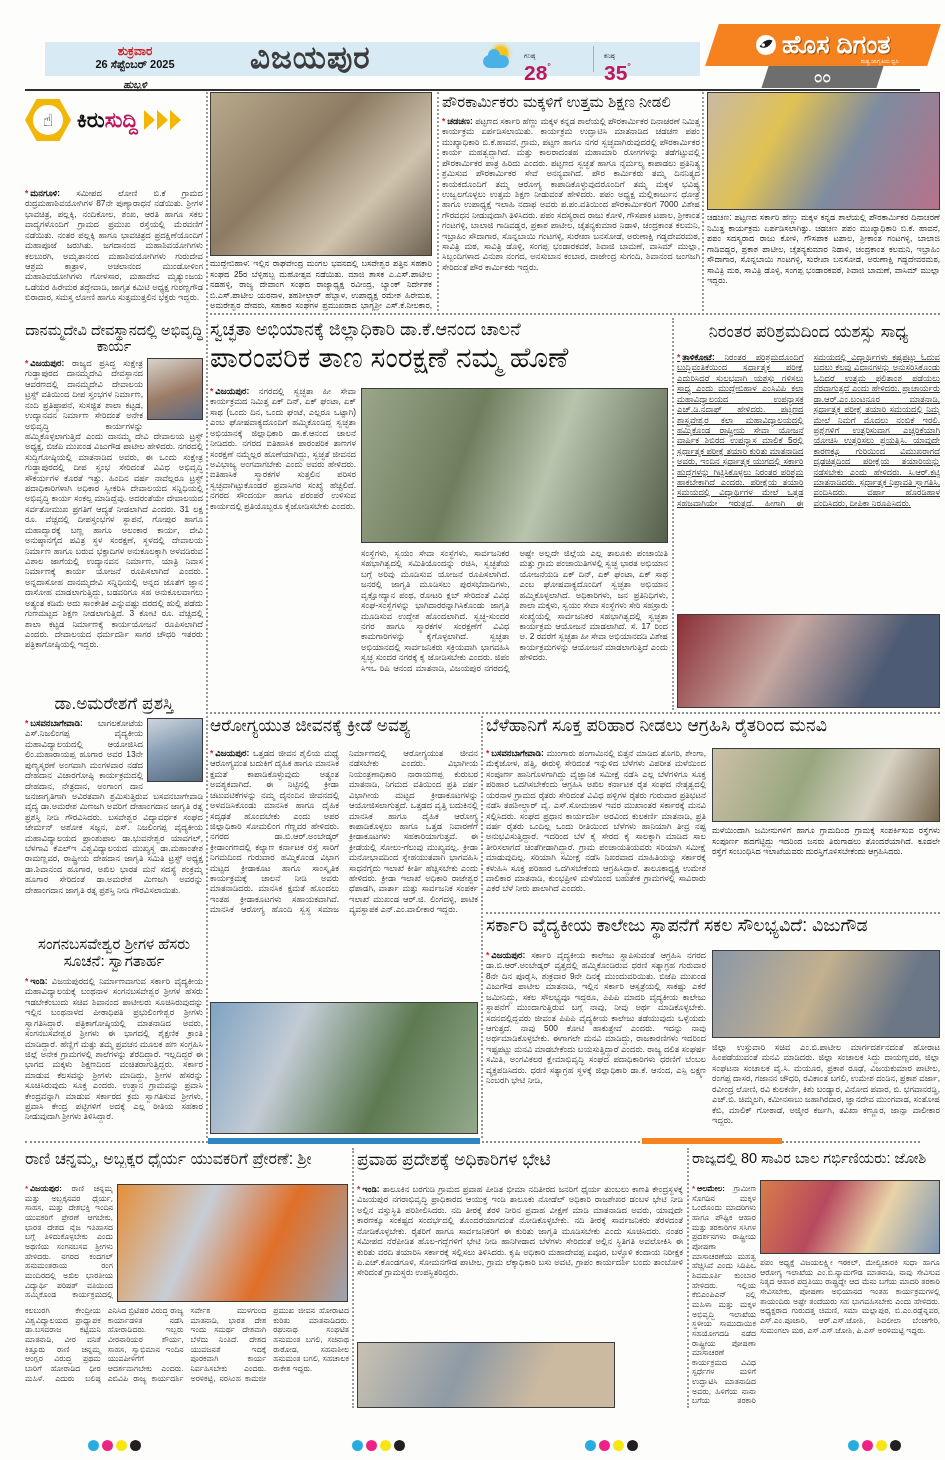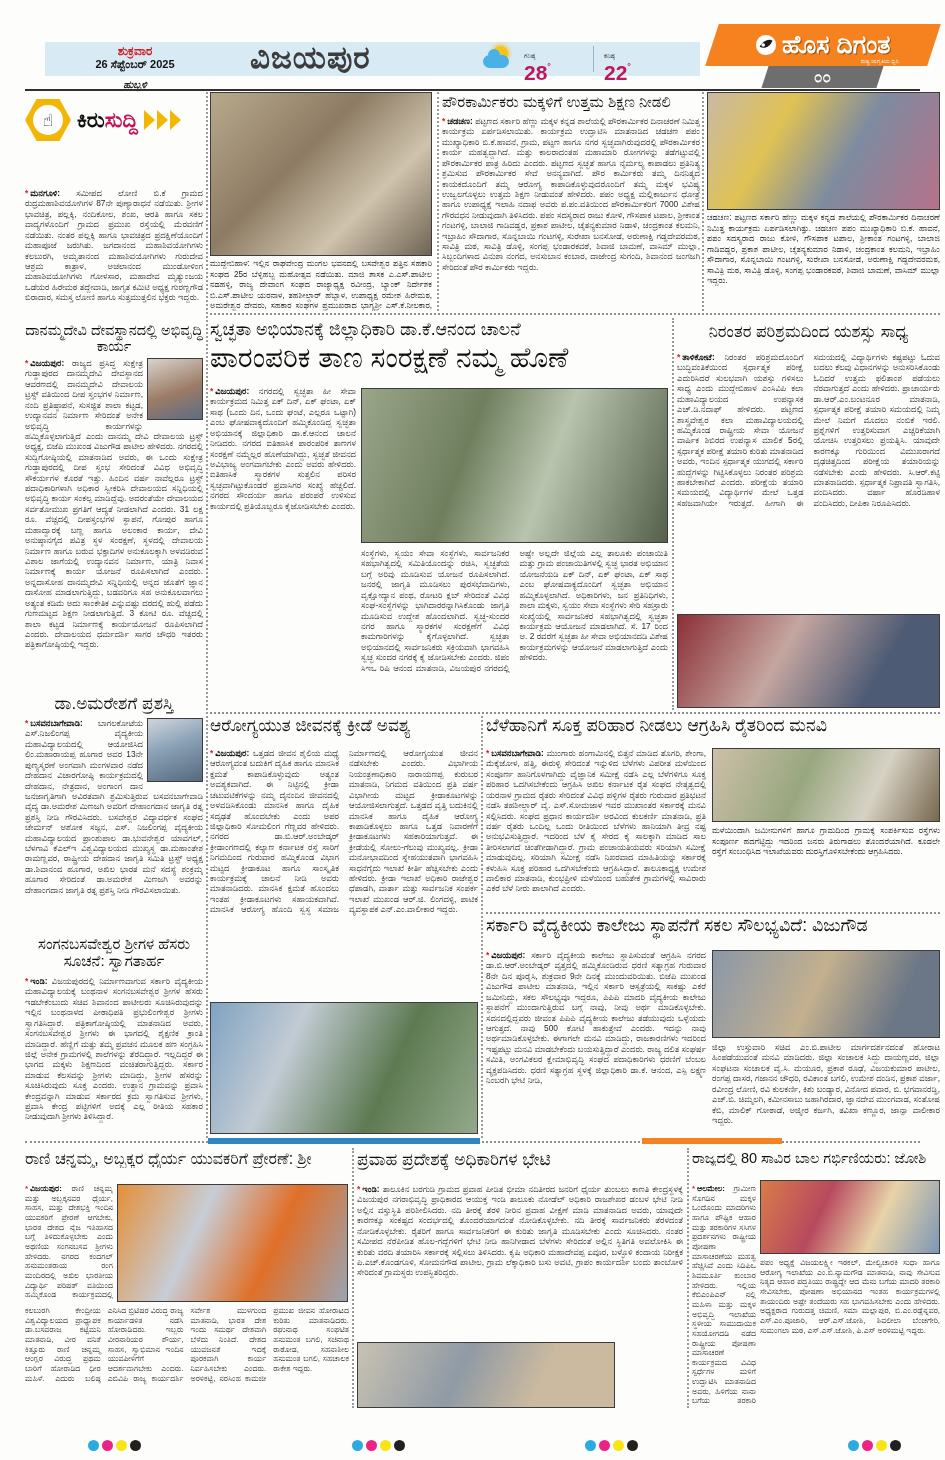--- a/index.html
+++ b/index.html
@@ -69,21 +69,21 @@
     <span class="sun"></span>
     <span class="cloud"></span>
   </div>
   <div class="abs" style="left:524px;top:44px;">
     <span class="wlabel">ಗರಿಷ್ಠ</span>
     <div><span class="wval">28</span><span class="wval wdeg">°</span></div>
   </div>
   <div class="abs wdiv" style="left:593px;top:46px;"></div>
   <div class="abs" style="left:604px;top:44px;">
     <span class="wlabel">ಕನಿಷ್ಠ</span>
-    <div><span class="wval">22</span><span class="wval wdeg">°</span></div>
+    <div><span class="wval">35</span><span class="wval wdeg">°</span></div>
   </div>
 
   <div class="abs logo-gray-back" style="left:875px;top:26px;width:55px;height:38px;"></div>
   <div class="abs logo-orange" style="left:712px;top:24px;width:222px;height:42px;">
     <div class="logo-inner">
       <span style="display:inline-block;width:22px;height:22px;">
         <svg viewBox="0 0 24 24" width="22" height="22">
             <circle cx="12" cy="12" r="11" fill="#fff"></circle>
             <path d="M5 14c4-7 10-9 14-7-2 6-8 10-14 7z" fill="#1a1a1a"></path>
             <circle cx="9" cy="12" r="2" fill="#fff"></circle>
@@ -160,21 +160,21 @@
   <div class="abs body-text" style="left:210px;top:386px;width:146px;height:324px;">
     <span class="star">*</span><span class="dl">ವಿಜಯಪುರ:</span>
     <span>ನಗರದಲ್ಲಿ ಸ್ವಚ್ಛತಾ ಹೀ ಸೇವಾ ಕಾರ್ಯಕ್ರಮದ ನಿಮಿತ್ತ ಏಕ್ ದಿನ್, ಏಕ್ ಘಂಟಾ, ಏಕ್ ಸಾಥ (ಒಂದು ದಿನ, ಒಂದು ಘಂಟೆ, ಎಲ್ಲರೂ ಒಟ್ಟಾಗಿ) ಎಂಬ ಘೋಷವಾಕ್ಯದೊಂದಿಗೆ ಹಮ್ಮಿಕೊಂಡಿದ್ದ ಸ್ವಚ್ಛತಾ ಅಭಿಯಾನಕ್ಕೆ ಜಿಲ್ಲಾಧಿಕಾರಿ ಡಾ.ಕೆ.ಆನಂದ ಚಾಲನೆ ನೀಡಿದರು. ನಗರದ ಐತಿಹಾಸಿಕ ಪಾರಂಪರಿಕ ತಾಣಗಳ ಸಂರಕ್ಷಣೆ ನಮ್ಮೆಲ್ಲರ ಹೊಣೆಯಾಗಿದ್ದು, ಸ್ವಚ್ಛತೆ ಜೀವನದ ಅವಿಭಾಜ್ಯ ಅಂಗವಾಗಬೇಕು ಎಂದು ಅವರು ಹೇಳಿದರು. ಐತಿಹಾಸಿಕ ಸ್ಮಾರಕಗಳ ಸುತ್ತಲಿನ ಪರಿಸರ ಸ್ವಚ್ಛವಾಗಿಟ್ಟುಕೊಂಡರೆ ಪ್ರವಾಸಿಗರ ಸಂಖ್ಯೆ ಹೆಚ್ಚಲಿದೆ. ನಗರದ ಸೌಂದರ್ಯ ಹಾಗೂ ಪರಂಪರೆ ಉಳಿಸುವ ಕಾರ್ಯದಲ್ಲಿ ಪ್ರತಿಯೊಬ್ಬರೂ ಕೈಜೋಡಿಸಬೇಕು ಎಂದರು.</span>
   </div>
   <div class="abs photo" style="left:361px;top:388px;width:307px;height:155px;background:linear-gradient(110deg,#9aa58a,#6f7f5e 35%,#b9c4ae 60%,#55604a);"></div>
   <div class="abs body-text cols2" style="left:361px;top:548px;width:307px;height:162px;">ಸಂಸ್ಥೆಗಳು, ಸ್ವಯಂ ಸೇವಾ ಸಂಸ್ಥೆಗಳು, ಸಾರ್ವಜನಿಕರ ಸಹಭಾಗಿತ್ವದಲ್ಲಿ ಸಮಿತಿಯೊಂದನ್ನು ರಚಿಸಿ, ಸ್ವಚ್ಛತೆಯ ಬಗ್ಗೆ ಅರಿವು ಮೂಡಿಸುವ ಯೋಜನೆ ರೂಪಿಸಲಾಗಿದೆ. ಜನರಲ್ಲಿ ಜಾಗೃತಿ ಮೂಡಿಸಲು ಪುರಸಭೆವಾದಿಗಳು, ವೃಕ್ಷೋದ್ಯಾನ ಪಂಥ, ರೋಟರಿ ಕ್ಲಬ್ ಸೇರಿದಂತೆ ವಿವಿಧ ಸಂಘ-ಸಂಸ್ಥೆಗಳನ್ನು ಭಾಗಿದಾರರನ್ನಾಗಿಸಿಕೊಂಡು ಜಾಗೃತಿ ಮೂಡಿಸುವ ಉದ್ದೇಶ ಹೊಂದಲಾಗಿದೆ. ಸ್ವಚ್ಛ-ಸುಂದರ ನಗರ ಹಾಗೂ ಸ್ಮಾರಕಗಳ ಸಂರಕ್ಷಣೆಗೆ ವಿವಿಧ ಕಾಮಗಾರಿಗಳನ್ನು ಕೈಗೊಳ್ಳಲಾಗಿದೆ. ಸ್ವಚ್ಛತಾ ಅಭಿಯಾನದಲ್ಲಿ ಸಾರ್ವಜನಿಕರು ಸಕ್ರಿಯವಾಗಿ ಭಾಗವಹಿಸಿ ಸ್ವಚ್ಛ ಸುಂದರ ನಗರಕ್ಕೆ ಕೈ ಜೋಡಿಸಬೇಕು ಎಂದರು. ಜಿಪಂ ಸಿಇಒ ರಿಷಿ ಆನಂದ ಮಾತನಾಡಿ, ವಿಜಯಪುರ ನಗರದಲ್ಲಿ ಅಷ್ಟೇ ಅಲ್ಲದೇ ಜಿಲ್ಲೆಯ ಎಲ್ಲ ತಾಲೂಕು ಪಂಚಾಯಿತಿ ಮತ್ತು ಗ್ರಾಮ ಪಂಚಾಯಿತಿಗಳಲ್ಲಿ ಸ್ವಚ್ಛ ಭಾರತ ಅಭಿಯಾನ ಯೋಜನೆಯಡಿ ಏಕ್ ದಿನ್, ಏಕ್ ಘಂಟಾ, ಏಕ್ ಸಾಥ ಎಂಬ ಘೋಷವಾಕ್ಯದೊಂದಿಗೆ ಸ್ವಚ್ಛತಾ ಅಭಿಯಾನ ಹಮ್ಮಿಕೊಳ್ಳಲಾಗಿದೆ. ಅಧಿಕಾರಿಗಳು, ಜನ ಪ್ರತಿನಿಧಿಗಳು, ಶಾಲಾ ಮಕ್ಕಳು, ಸ್ವಯಂ ಸೇವಾ ಸಂಸ್ಥೆಗಳು ಸೇರಿ ಸಹಸ್ರಾರು ಸಂಖ್ಯೆಯಲ್ಲಿ ಸಾರ್ವಜನಿಕರ ಸಹಭಾಗಿತ್ವದಲ್ಲಿ ಸ್ವಚ್ಛತಾ ಕಾರ್ಯಕ್ರಮ ಆಯೋಜನೆ ಮಾಡಲಾಗಿದೆ. ಸೆ. 17 ರಿಂದ ಅ. 2 ರವರೆಗೆ ಸ್ವಚ್ಛತಾ ಹೀ ಸೇವಾ ಅಭಿಯಾನದಡಿ ವಿಶೇಷ ಕಾರ್ಯಕ್ರಮಗಳನ್ನು ಆಯೋಜನೆ ಮಾಡಲಾಗುತ್ತಿದೆ ಎಂದು ಹೇಳಿದರು.</div>
 
   <div class="abs vdot" style="left:672px;top:318px;height:392px;"></div>
 
   <div class="abs headline centerhead" style="left:677px;top:322px;width:263px;font-size:16.5px;">ನಿರಂತರ ಪರಿಶ್ರಮದಿಂದ ಯಶಸ್ಸು ಸಾಧ್ಯ</div>
-  <div class="abs body-text cols2" style="left:677px;top:352px;width:263px;height:258px;">
+  <div class="abs body-text cols2" style="left:677px;top:352px;width:263px;height:258px;text-decoration:underline;">
     <span class="star">*</span><span class="dl">ತಾಳಿಕೋಟೆ:</span>
     <span>ನಿರಂತರ ಪರಿಶ್ರಮದೊಂದಿಗೆ ಬುದ್ಧಿವಂತಿಕೆಯಿಂದ ಸ್ಪರ್ಧಾತ್ಮಕ ಪರೀಕ್ಷೆ ಎದುರಿಸಿದರೆ ಸುಲಭವಾಗಿ ಯಶಸ್ಸು ಗಳಿಸಲು ಸಾಧ್ಯ ಎಂದು ಮುದ್ದೇಬಿಹಾಳ ಎಂಸಿವಿಪಿ ಕಲಾ ಮಹಾವಿದ್ಯಾಲಯದ ಉಪನ್ಯಾಸಕ ಎಚ್.ಡಿ.ನದಾಫ್ ಹೇಳಿದರು. ಪಟ್ಟಣದ ಶಾಸ್ತ್ರವೇಶ್ವರ ಕಲಾ ಮಹಾವಿದ್ಯಾಲಯದಲ್ಲಿ ಹಮ್ಮಿಕೊಂಡ ರಾಷ್ಟ್ರೀಯ ಸೇವಾ ಯೋಜನೆ ವಾರ್ಷಿಕ ಶಿಬಿರದ ಉಪನ್ಯಾಸ ಮಾಲಿಕೆ 5ರಲ್ಲಿ ಸ್ಪರ್ಧಾತ್ಮಕ ಪರೀಕ್ಷೆ ತಯಾರಿ ಕುರಿತು ಮಾತನಾಡಿದ ಅವರು, ಇಂದಿನ ಸ್ಪರ್ಧಾತ್ಮಕ ಯುಗದಲ್ಲಿ ಸರ್ಕಾರಿ ಹುದ್ದೆಗಳನ್ನು ಗಿಟ್ಟಿಸಿಕೊಳ್ಳಲು ನಿರಂತರ ಪರಿಶ್ರಮ ಹಾಕಬೇಕಾಗಿದೆ ಎಂದರು. ಪರೀಕ್ಷೆಯ ತಯಾರಿ ಸಮಯದಲ್ಲಿ ವಿದ್ಯಾರ್ಥಿಗಳ ಮೇಲೆ ಒತ್ತಡ ಸಹಜವಾಗಿಯೇ ಇರುತ್ತದೆ. ಹೀಗಾಗಿ ಈ ಸಮಯದಲ್ಲಿ ವಿದ್ಯಾರ್ಥಿಗಳು ಕಷ್ಟಪಟ್ಟು ಓದುವ ಬದಲು ಕೆಲವು ವಿಧಾನಗಳನ್ನು ಅನುಸರಿಸಿಕೊಂಡು ಓದಿದರೆ ಉತ್ತಮ ಫಲಿತಾಂಶ ಪಡೆಯಲು ನೆರವಾಗುತ್ತದೆ ಎಂದು ಹೇಳಿದರು. ಪ್ರಾಚಾರ್ಯರು ಡಾ.ಆರ್.ಎಂ.ಬಂಟನೂರ ಮಾತನಾಡಿ, ಸ್ಪರ್ಧಾತ್ಮಕ ಪರೀಕ್ಷೆ ತಯಾರಿ ಸಮಯದಲ್ಲಿ ನಿಮ್ಮ ಮೇಲೆ ನಿಮಗೆ ಮೊದಲು ನಂಬಿಕೆ ಇರಲಿ. ಪ್ರಶ್ನೆಗಳಿಗೆ ಉತ್ತರಿಸುವಾಗ ಎಚ್ಚರಿಕೆಯಾಗಿ ಯೋಚಿಸಿ ಉತ್ತರಿಸಲು ಪ್ರಯತ್ನಿಸಿ. ಯಾವುದೇ ಕಾರಣಕ್ಕೂ ಗುರಿಯಿಂದ ವಿಮುಖರಾಗದೆ ದೃಢಚಿತ್ತದಿಂದ ಪರೀಕ್ಷೆಯ ತಯಾರಿಯನ್ನು ನಡೆಸಬೇಕು ಎಂದು ಹೇಳಿದರು. ಸಿ.ಆರ್.ಕಟ್ಟಿ ಮಾತನಾಡಿದರು. ಸ್ಪರ್ಧಾತ್ಮಕ ನಿಪ್ರಾವತಿ ಸ್ವಾಗತಿಸಿ, ವಂದಿಸಿದರು. ವರ್ಷಾ ಹೊರಡಿಹಾಳ ವಂದಿಸಿದರು, ದೀಪಿಕಾ ನಿರೂಪಿಸಿದರು.</span>
   </div>
   <div class="abs photo" style="left:677px;top:614px;width:263px;height:94px;background:linear-gradient(120deg,#8c2f36,#c5a6a0 40%,#4e5b74 75%);"></div>
 
   <div class="abs dotrule" style="left:210px;top:712px;width:730px;"></div>
 
   <div class="abs headline" style="left:210px;top:716px;width:268px;font-size:17px;">ಆರೋಗ್ಯಯುತ ಜೀವನಕ್ಕೆ ಕ್ರೀಡೆ ಅವಶ್ಯ</div>
   <div class="abs body-text cols2" style="left:210px;top:748px;width:268px;height:250px;">
     <span class="star">*</span><span class="dl">ವಿಜಯಪುರ:</span>

